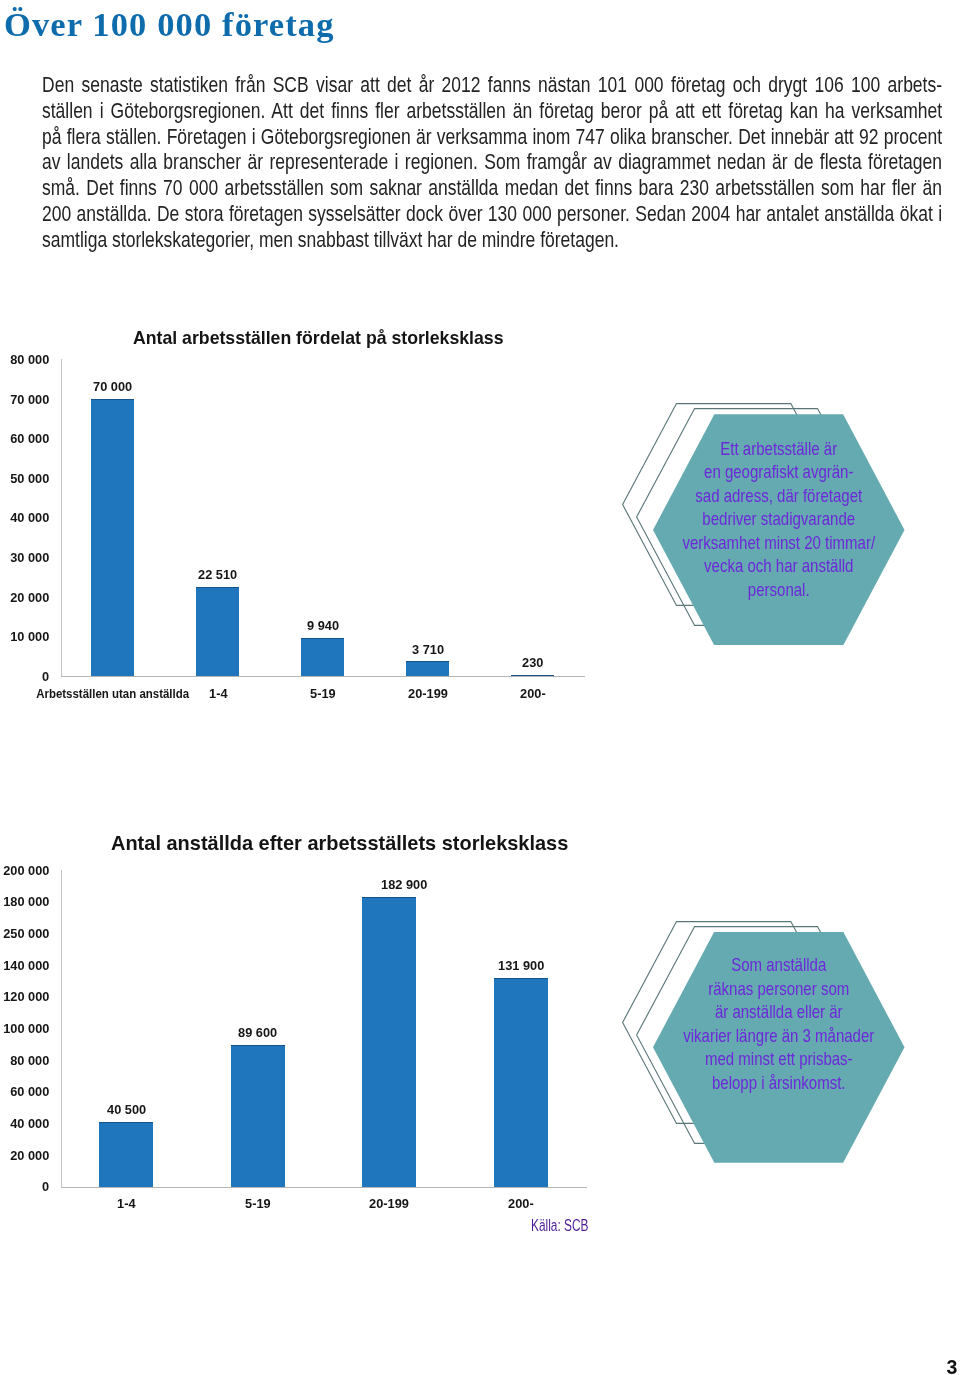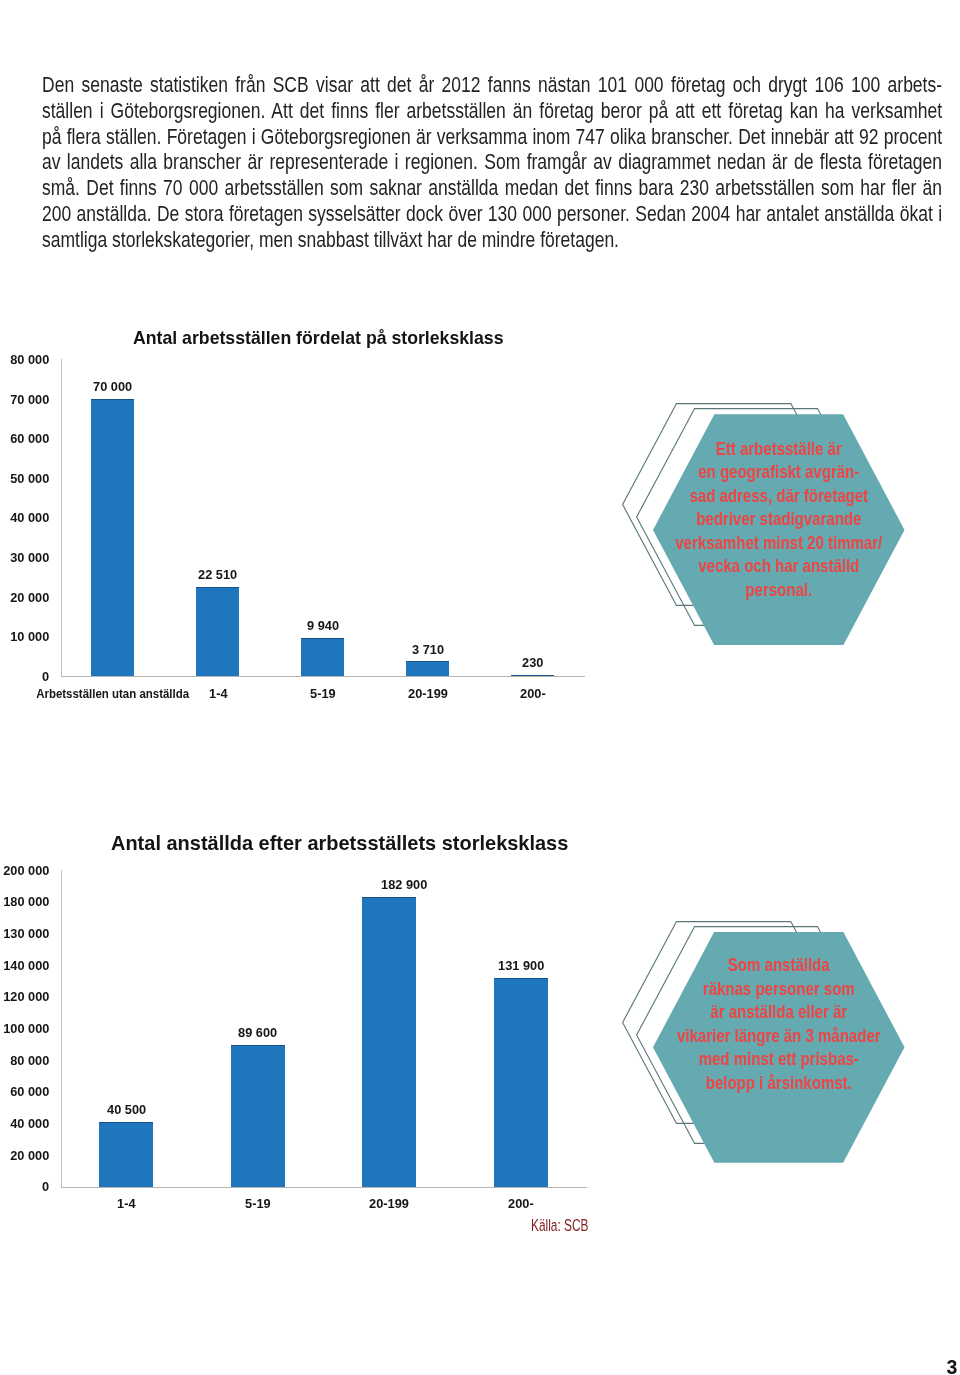--- a/index.html
+++ b/index.html
@@ -35,34 +35,35 @@
   .xl>i,.dl>i{transform-origin:50% 50%;}
   .xl.txt>i{transform:scaleX(0.893);}
   .bar{position:absolute;background:#1f76bc;box-shadow:inset 0 1px 0 #14538a;}
   .axisv{position:absolute;width:1px;background:#c3c3c3;}
   .axish{position:absolute;height:1px;background:#b5b5b5;}
 
   
   .hexwrap{position:absolute;}
   .hexout{position:absolute;}
   .hexfill{position:absolute;}
-  .hextext{position:absolute;text-align:center;color:#ef4444;font-weight:bold;
+  .hextext{position:absolute;text-align:center;color:#6d28d9;font-weight:normal;
     font-size:18.17px;line-height:23.45px;white-space:nowrap;}
   .hextext>div{transform:scaleX(0.827);}
 
   
-  #srcnote{position:absolute;font-size:16.9px;color:#7f1d1d;white-space:nowrap;}
+  #srcnote{position:absolute;font-size:16.9px;color:#4c1d95;white-space:nowrap;}
   #srcnote>i{font-style:normal;display:inline-block;transform:scaleX(0.703);transform-origin:0 50%;}
   #pageno{position:absolute;font-weight:bold;font-size:19.5px;color:#121212;line-height:19.5px;}
 </style>
 </head>
 <body>
 
 <div class="page">
 
+  <h1 id="headline">Över 100 000 företag</h1>
 
   <div id="bodycopy">
       <div class="bl">Den senaste statistiken från SCB visar att det år 2012 fanns nästan 101 000 företag och drygt 106 100 arbets-</div>
       <div class="bl">ställen i Göteborgsregionen. Att det finns fler arbetsställen än företag beror på att ett företag kan ha verksamhet</div>
       <div class="bl">på flera ställen. Företagen i Göteborgsregionen är verksamma inom 747 olika branscher. Det innebär att 92 procent</div>
       <div class="bl">av landets alla branscher är representerade i regionen. Som framgår av diagrammet nedan är de flesta företagen</div>
       <div class="bl">små. Det finns 70 000 arbetsställen som saknar anställda medan det finns bara 230 arbetsställen som har fler än</div>
       <div class="bl">200 anställda. De stora företagen sysselsätter dock över 130 000 personer. Sedan 2004 har antalet anställda ökat i</div>
       <div class="bl lastline">samtliga storlekskategorier, men snabbast tillväxt har de mindre företagen.</div>
     </div>
@@ -115,21 +116,21 @@
         <div>personal.</div>
       </div>
     </div>
 
   <div class="chart" id="chart2">
       <div class="ctitle" style="left: 111px; top: 832px; font-size: 21px; line-height: 21.39px;"><i>Antal anställda efter arbetsställets storleksklass</i></div>
       <div class="axisv" style="left: 60.5px; top: 870px; height: 317.7px;"></div>
       <div class="axish" style="left: 60.5px; top: 1186.7px; width: 526px;"></div>
       <div class="yl" style="left: -151px; width: 200px; top: 863.7px;"><i>200 000</i></div>
       <div class="yl" style="left: -151px; width: 200px; top: 895.37px;"><i>180 000</i></div>
-      <div class="yl" style="left: -151px; width: 200px; top: 927.04px;"><i>130 000</i></div>
+      <div class="yl" style="left: -151px; width: 200px; top: 927.04px;"><i>250 000</i></div>
       <div class="yl" style="left: -151px; width: 200px; top: 958.71px;"><i>140 000</i></div>
       <div class="yl" style="left: -151px; width: 200px; top: 990.38px;"><i>120 000</i></div>
       <div class="yl" style="left: -151px; width: 200px; top: 1022.05px;"><i>100 000</i></div>
       <div class="yl" style="left: -151px; width: 200px; top: 1053.72px;"><i>80 000</i></div>
       <div class="yl" style="left: -151px; width: 200px; top: 1085.39px;"><i>60 000</i></div>
       <div class="yl" style="left: -151px; width: 200px; top: 1117.06px;"><i>40 000</i></div>
       <div class="yl" style="left: -151px; width: 200px; top: 1148.73px;"><i>20 000</i></div>
       <div class="yl" style="left: -151px; width: 200px; top: 1180.4px;"><i>0</i></div>
       <div class="bar" style="left: 99.4px; width: 53.7px; top: 1121.93px; height: 64.7652px; background: rgb(31, 118, 188);"></div>
       <div class="dl" style="left: 26.25px; width: 200px; top: 1103.33px;"><i>40 500</i></div>

